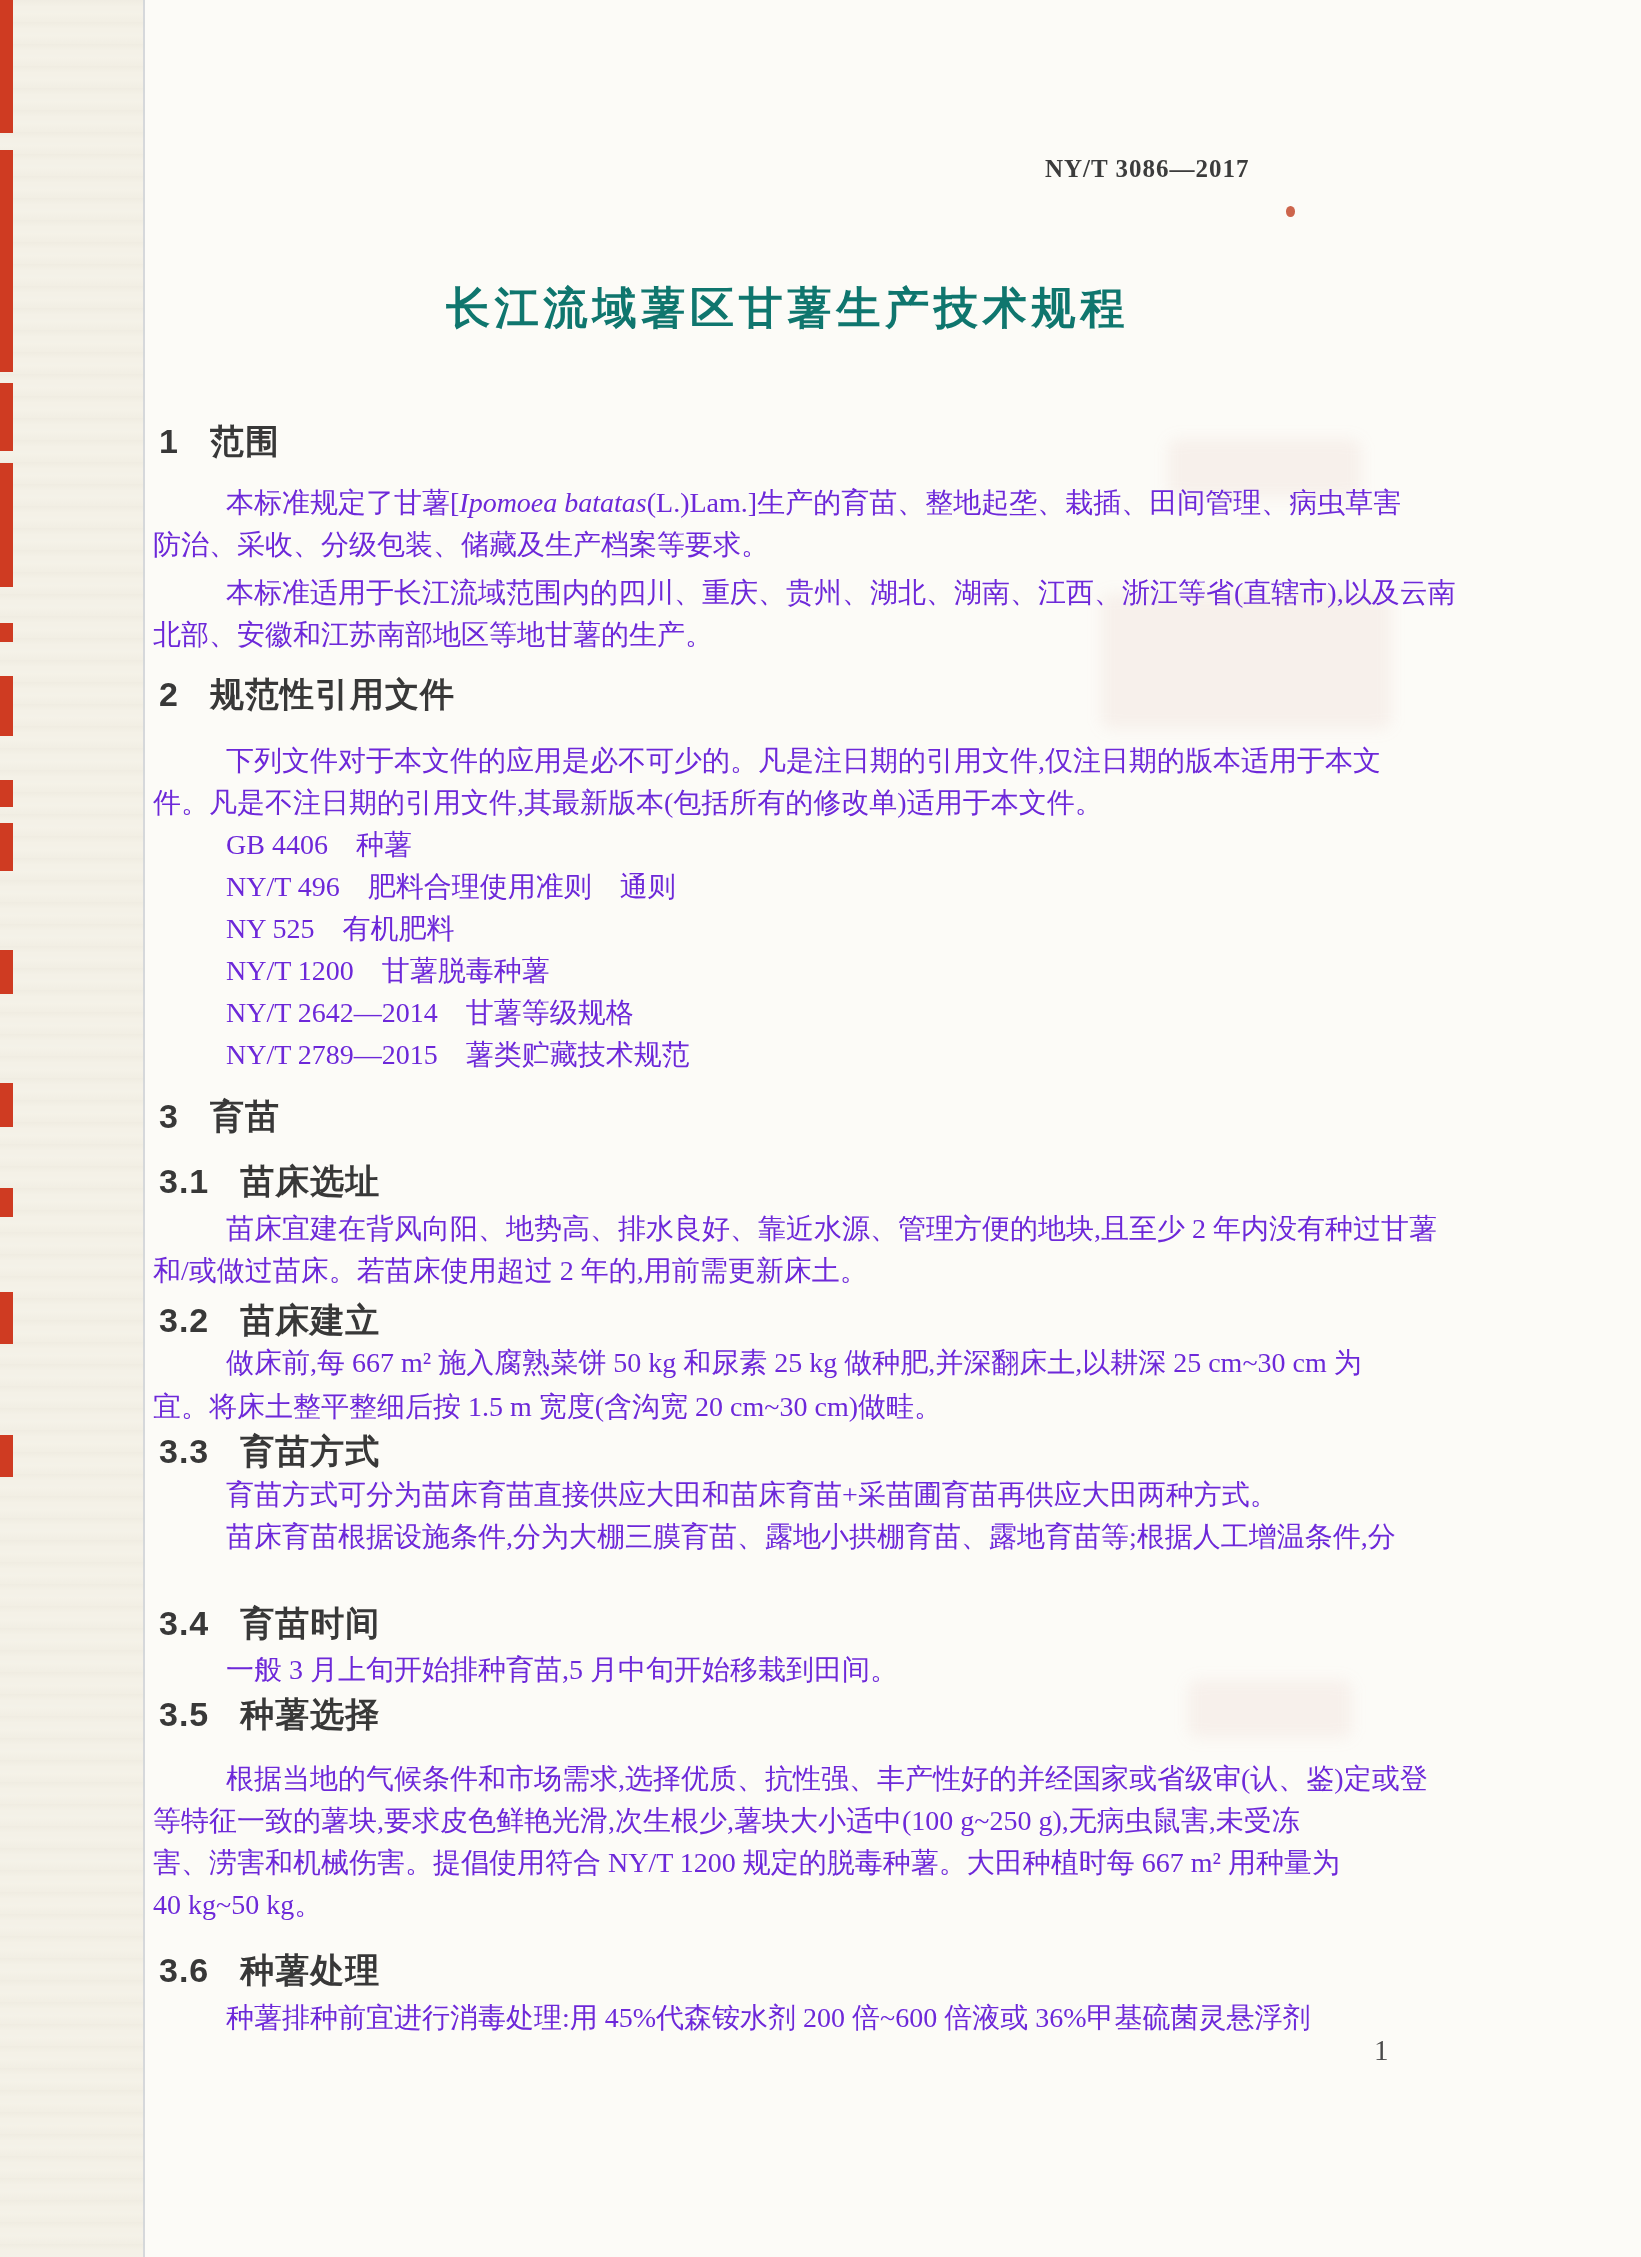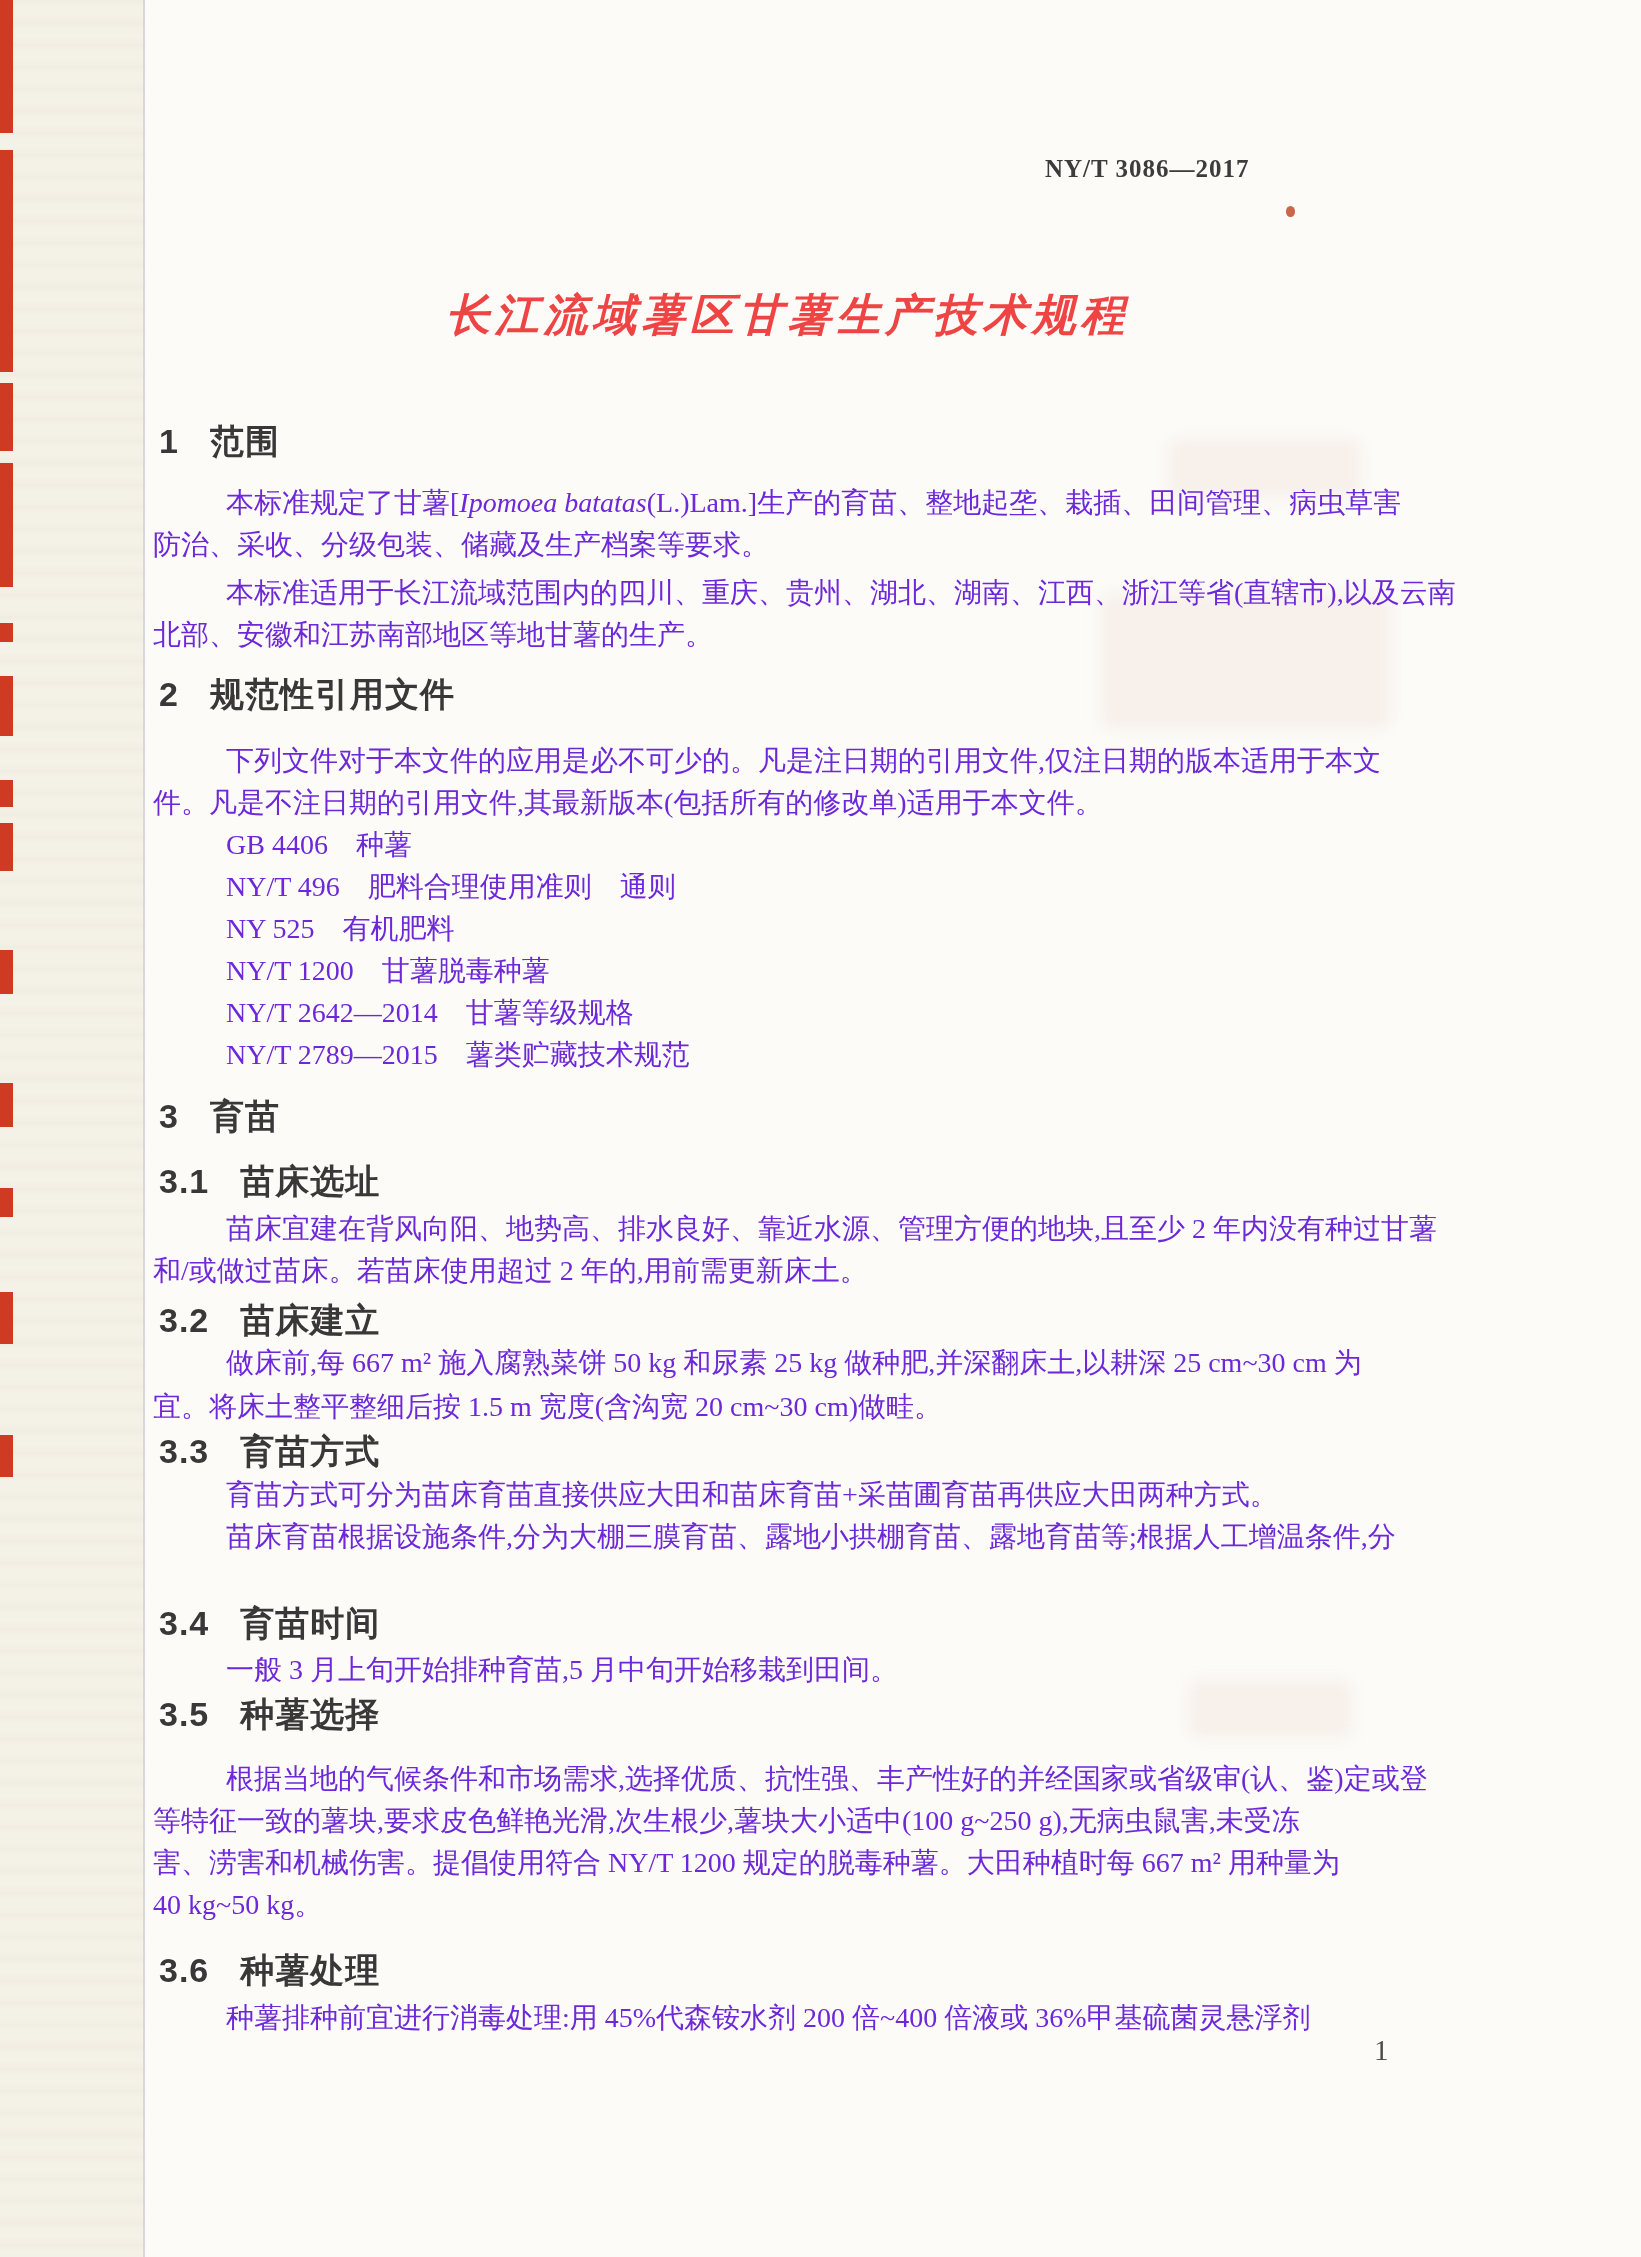--- a/index.html
+++ b/index.html
@@ -26,24 +26,24 @@
   .redmark{position:absolute;left:0;width:12.6px;background:#cf3b22;}
   .reddot{position:absolute;width:8.7px;height:10.6px;border-radius:50%;background:#c44a2e;opacity:.85;}
   .ghost{position:absolute;background:rgba(208,150,138,0.10);filter:blur(7.7px);border-radius:9.7px;}
 
   .hdr{
     position:absolute;left:1045px;top:153px;
     font-weight:bold;font-size:25px;line-height:31px;letter-spacing:1px;
     color:#3c3c3c;white-space:nowrap;
   }
   .doc-title{
-    position:absolute;left:446px;top:288px;margin:0;
+    position:absolute;left:446px;top:281px;margin:0;
     font-family:"Liberation Sans","DejaVu Sans",sans-serif;
     font-weight:bold;font-size:44px;line-height:54px;letter-spacing:4.8px;
-    color:#ef4444;white-space:nowrap;font-style:italic;
+    color:#0f766e;white-space:nowrap;
   }
   .heading{
     position:absolute;left:159px;
     font-family:"Liberation Sans","DejaVu Sans",sans-serif;
     font-weight:bold;font-size:34px;line-height:39px;
     color:#383838;white-space:nowrap;letter-spacing:1px;
   }
   .heading .no{display:inline-block;margin-right:31px;}
   .para{position:absolute;left:153px;width:1334px;}
   .body-line{
@@ -154,17 +154,17 @@
   <div class="body-line indent">根据当地的气候条件和市场需求,选择优质、抗性强、丰产性好的并经国家或省级审(认、鉴)定或登</div>
   <div class="body-line">等特征一致的薯块,要求皮色鲜艳光滑,次生根少,薯块大小适中(100 g~250 g),无病虫鼠害,未受冻</div>
   <div class="body-line">害、涝害和机械伤害。提倡使用符合 NY/T 1200 规定的脱毒种薯。大田种植时每 667 m² 用种量为</div>
   <div class="body-line">40 kg~50 kg。</div>
 </div>
 
 <div class="heading" style="top:1951px">
   <span class="no">3.6</span><span class="lbl">种薯处理</span>
 </div>
 <div class="para" style="top:1997px">
-  <div class="body-line indent">种薯排种前宜进行消毒处理:用 45%代森铵水剂 200 倍~400 倍液或 36%甲基硫菌灵悬浮剂</div>
+  <div class="body-line indent">种薯排种前宜进行消毒处理:用 45%代森铵水剂 200 倍~600 倍液或 36%甲基硫菌灵悬浮剂</div>
 </div>
 
 <div class="page-no">1</div>
 
 
 </body></html>

